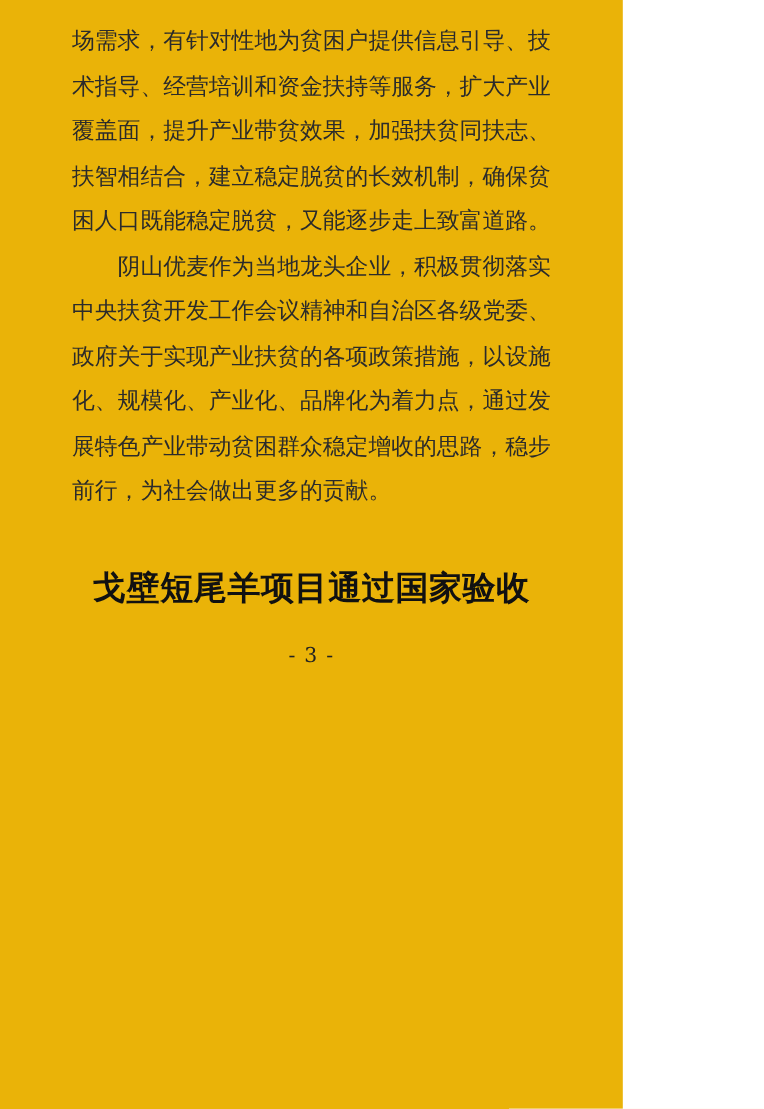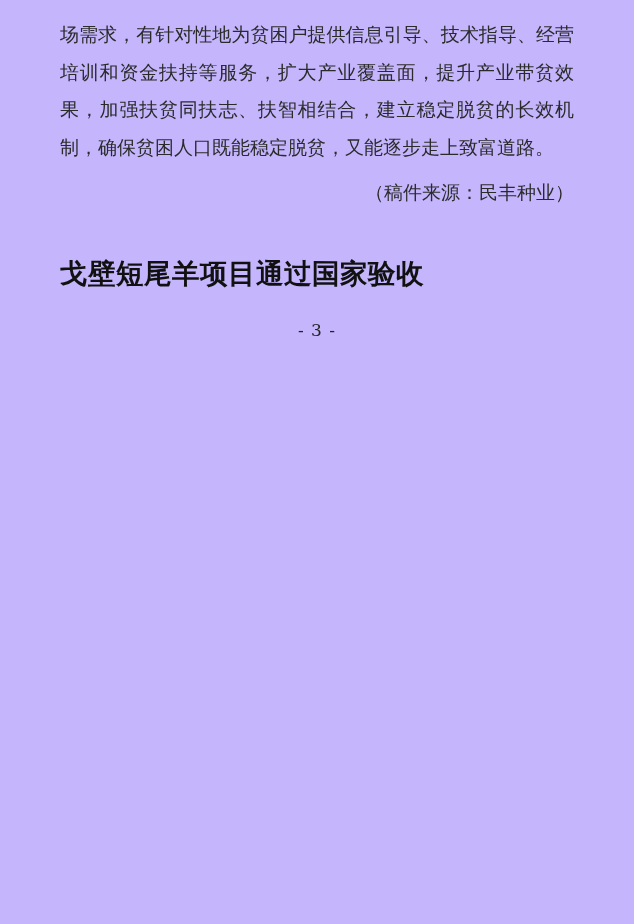--- a/index.html
+++ b/index.html
@@ -3,24 +3,24 @@
 <meta charset="utf-8">
 <style>
   * { box-sizing: border-box; }
   html, body {
     margin: 0;
     padding: 0;
     background: #ffffff;
   }
   .page {
     position: relative;
-    width: 634px;
+    width: 519px;
     height: 924px;
     margin: 0;
-    background: #c4b5fd;
+    background: #eab308;
     overflow: hidden;
     font-family: "DejaVu Serif", "Liberation Serif", serif;
     color: #2b2b2b;
   }
   .content {
     padding: 16px 60px 0 60px;
   }
   p.body-text {
     margin: 0;
     font-size: 19px;
@@ -40,42 +40,43 @@
     font-size: 19px;
     line-height: 37.5px;
     text-align: right;
     color: #2b2b2b;
   }
   h1.article-title {
     margin: 36px 0 10px 0;
     font-size: 27.5px;
     line-height: 50px;
     font-weight: bold;
+    text-align: center;
     letter-spacing: 0.5px;
     color: #111111;
   }
   .page-number {
     margin-top: 20px;
     text-align: center;
     font-size: 17px;
     line-height: 24px;
     letter-spacing: 1px;
     color: #222222;
   }
 </style>
 </head>
 <body>
 
 <div class="page">
   <div class="content">
 
     <p class="body-text no-indent">场需求，有针对性地为贫困户提供信息引导、技术指导、经营培训和资金扶持等服务，扩大产业覆盖面，提升产业带贫效果，加强扶贫同扶志、扶智相结合，建立稳定脱贫的长效机制，确保贫困人口既能稳定脱贫，又能逐步走上致富道路。</p>
 
+    <p class="body-text">阴山优麦作为当地龙头企业，积极贯彻落实中央扶贫开发工作会议精神和自治区各级党委、政府关于实现产业扶贫的各项政策措施，以设施化、规模化、产业化、品牌化为着力点，通过发展特色产业带动贫困群众稳定增收的思路，稳步前行，为社会做出更多的贡献。</p>
 
-    <p class="source-line">（稿件来源：民丰种业）</p>
 
     <h1 class="article-title">戈壁短尾羊项目通过国家验收</h1>
 
 
 
     <div class="page-number">- 3 -</div>
 
   </div>
 </div>
 

